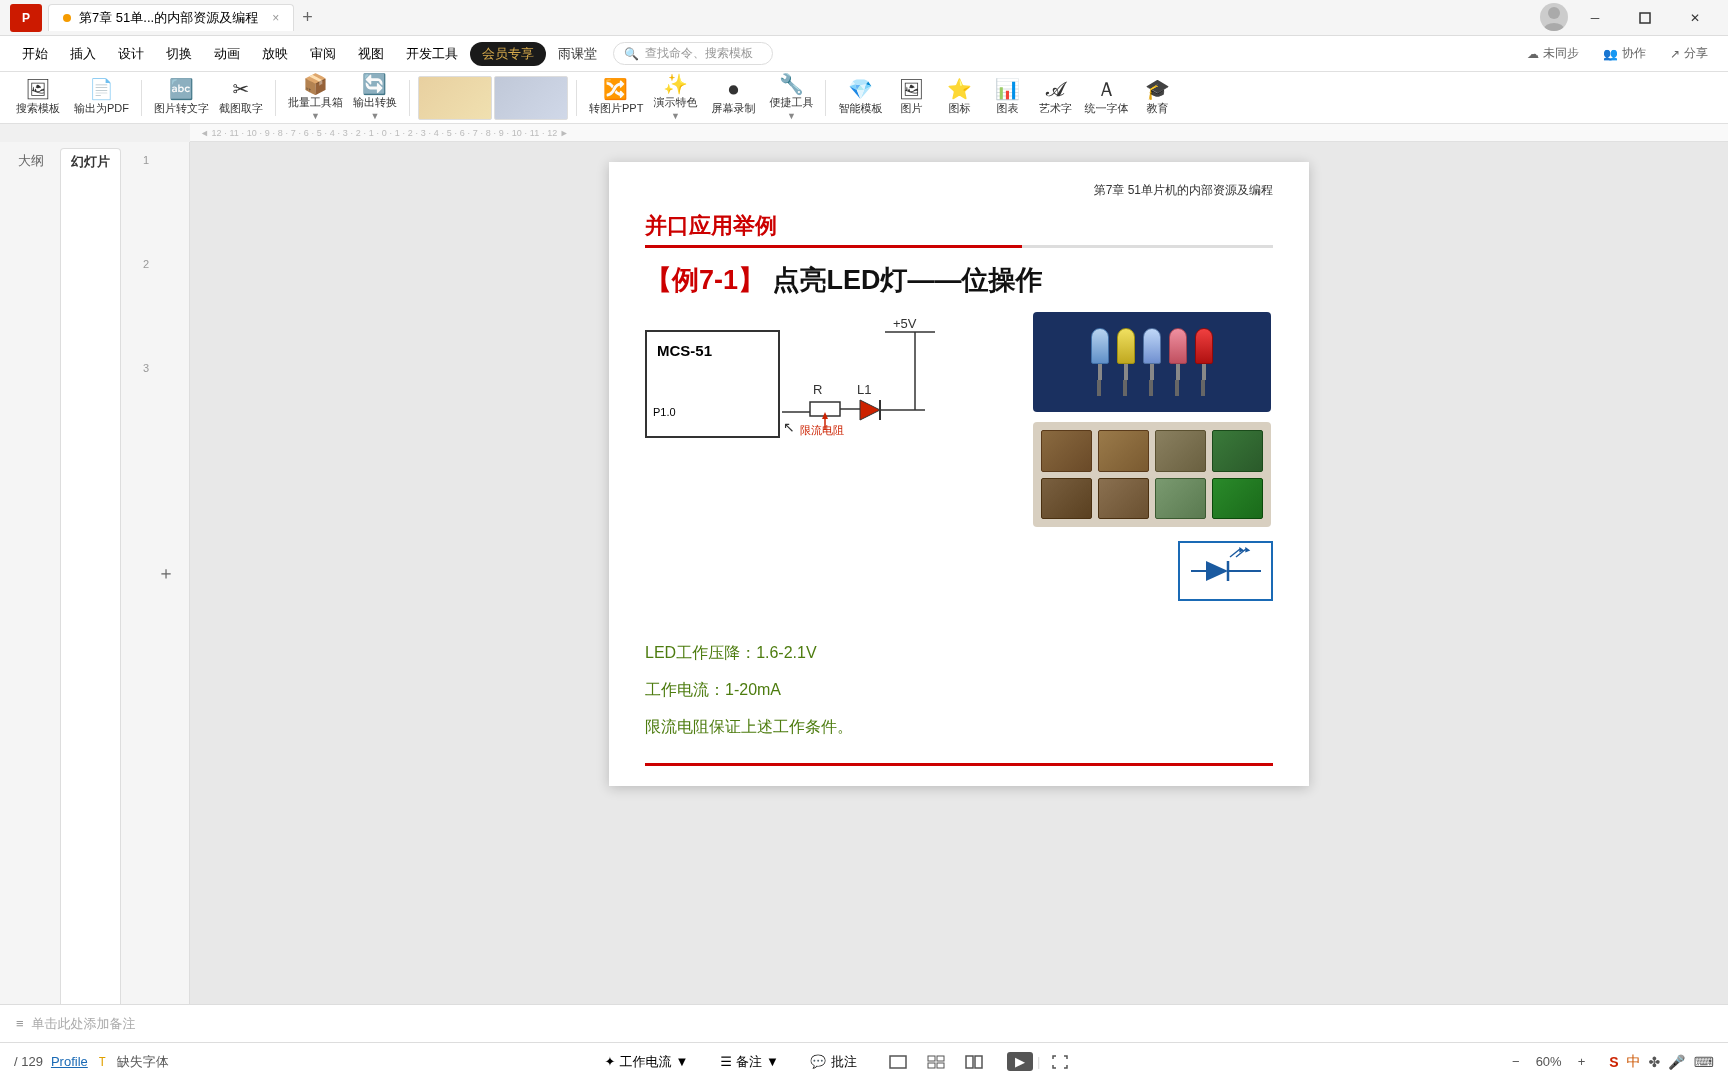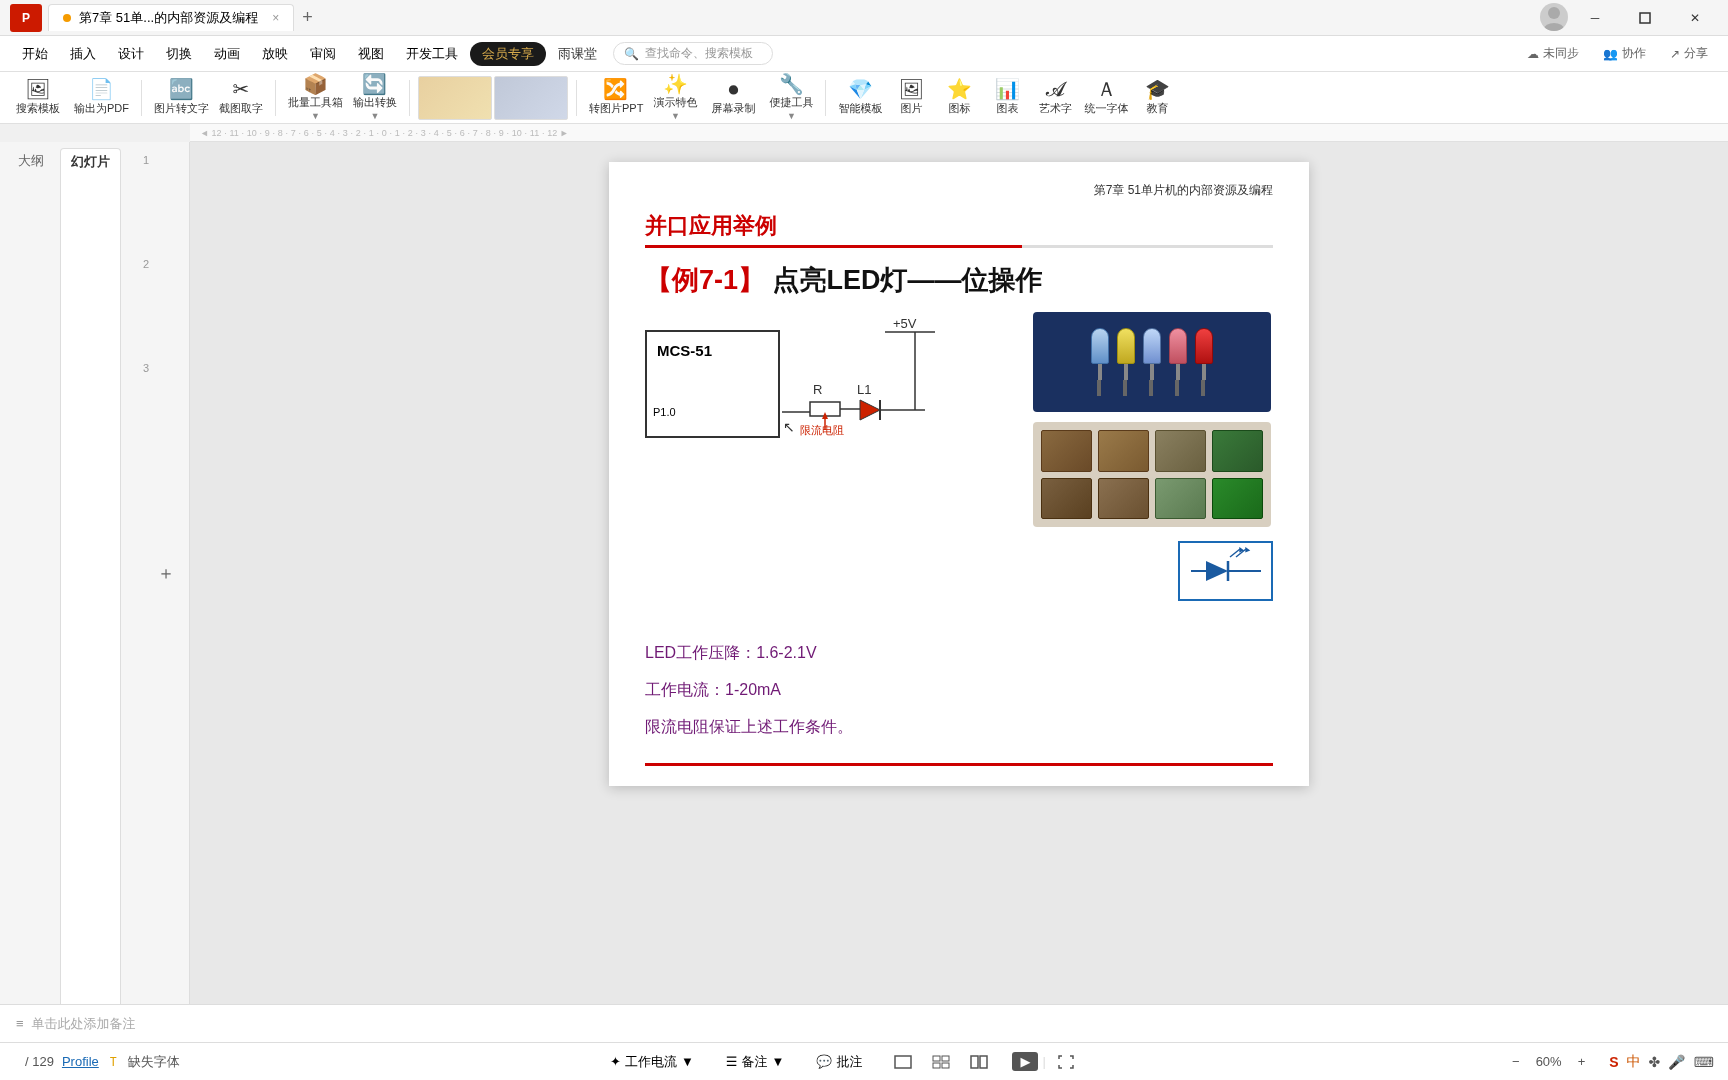--- a/index.html
+++ b/index.html
@@ -272,21 +272,21 @@
     .slide-example-title .bracket { color: #cc0000; }
 
     .slide-content-row {
       display: flex;
       gap: 20px;
       margin-bottom: 14px;
     }
 
     .slide-text-content {
       font-size: 16px;
-      color: #701a75;
+      color: #4d7c0f;
       line-height: 1.8;
       margin-bottom: 8px;
     }
 
     .led-symbol-box {
       width: 95px;
       height: 60px;
       border: 2px solid #1a6ab5;
       display: flex;
       align-items: center;
@@ -310,21 +310,21 @@
     
     #statusbar {
       height: 38px;
       background: white;
       border-top: 1px solid #ddd;
       display: flex;
       align-items: center;
       padding: 0 14px;
       gap: 10px;
     }
-    .sb-left { display: flex; align-items: center; gap: 8px; font-size: 13px; color: #555; margin-left: 11px; }
+    .sb-left { display: flex; align-items: center; gap: 8px; font-size: 13px; color: #555; }
     .sb-mid { flex: 1; display: flex; align-items: center; justify-content: center; gap: 16px; font-size: 13px; }
     .sb-right { display: flex; align-items: center; gap: 8px; font-size: 13px; color: #555; }
     .sb-btn { padding: 2px 8px; border-radius: 3px; cursor: pointer; display: flex; align-items: center; gap: 4px; }
 
     .slide-bottom-line {
       height: 3px;
       background: #cc0000;
       margin-top: 14px;
       width: 100%;
     }

